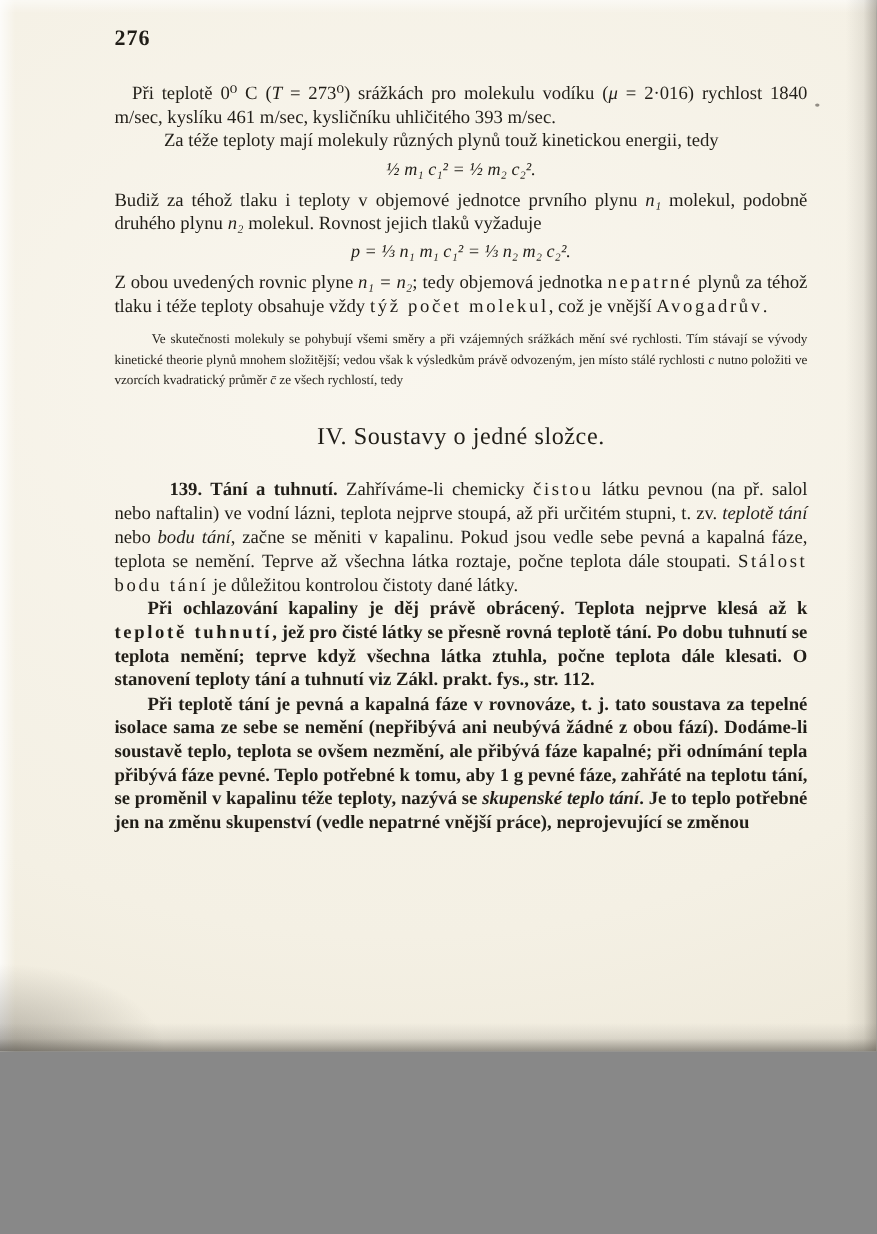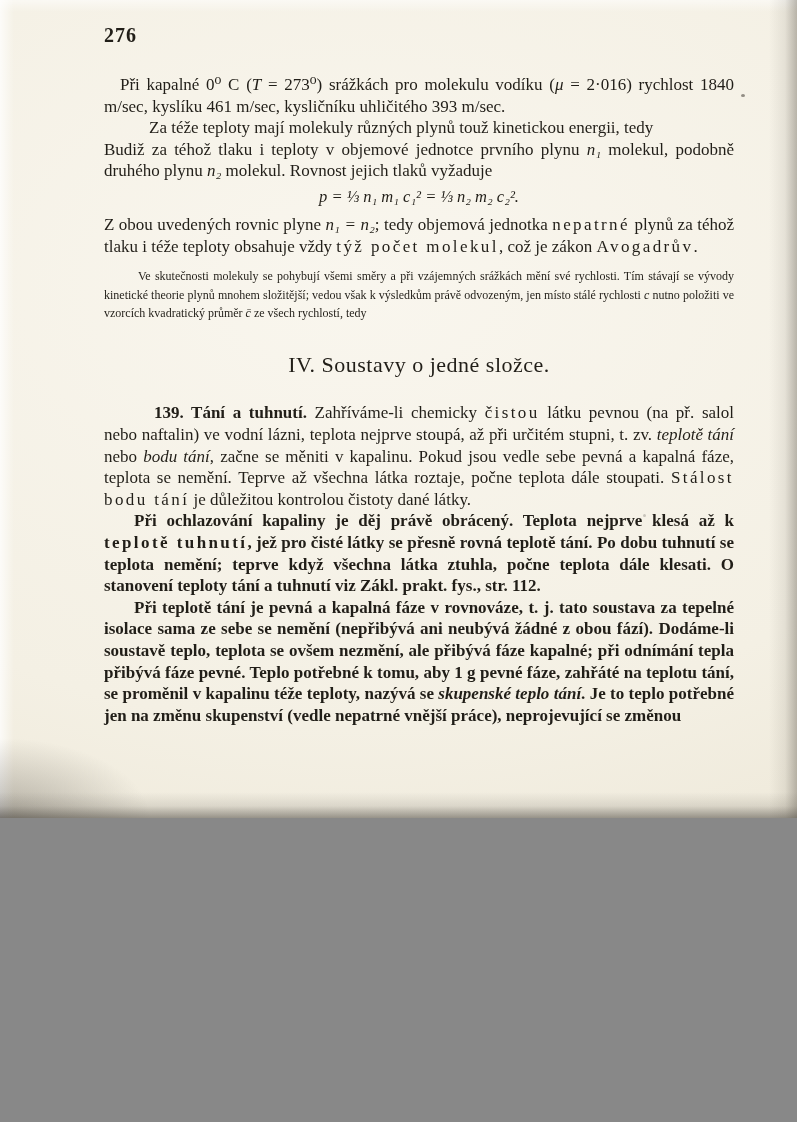--- a/index.html
+++ b/index.html
@@ -1,18 +1,18 @@
 <!DOCTYPE html>
 <html lang="cs"><head>
 <meta charset="utf-8">
 <style>
   html,body{margin:0;padding:0;background:#888;}
   .scan{
     position:relative;
-    width:797px;height:818px;
+    width:797px;height:956px;
     margin:0 auto;
     overflow:hidden;
     font-family:"Liberation Serif","DejaVu Serif",serif;
     color:#211e18;
     background:
       linear-gradient(to left,   rgba(84,78,68,0.38) 0px, rgba(84,78,68,0.10) 12px, rgba(0,0,0,0) 28px),
       linear-gradient(to top,    rgba(52,48,42,0.48) 0px, rgba(52,48,42,0.12) 12px, rgba(0,0,0,0) 26px),
       radial-gradient(150px 80px at 0% 100%, rgba(60,55,48,0.35), rgba(0,0,0,0) 100%),
       linear-gradient(to right,  rgba(255,255,255,0.75) 0px, rgba(255,255,255,0) 14px),
       linear-gradient(to bottom, rgba(255,255,255,0.55) 0px, rgba(255,255,255,0) 12px),
@@ -74,28 +74,29 @@
 
 <div class="scan">
 
   <div class="pageno">276</div>
 
   <div class="speck s1"></div>
   <div class="speck s2"></div>
 
   <div class="text-block">
 
-    <p class="tx ind16"><span>Při kapalné 0⁰ C (</span><span class="it">T</span><span> = 273⁰) srážkách pro molekulu vodíku (</span><span class="it">μ</span><span> = 2·016) rychlost 1840 m/sec, kyslíku 461 m/sec, kysličníku uhličitého 393 m/sec.</span></p>
+    <p class="tx ind16"><span>Při teplotě 0⁰ C (</span><span class="it">T</span><span> = 273⁰) srážkách pro molekulu vodíku (</span><span class="it">μ</span><span> = 2·016) rychlost 1840 m/sec, kyslíku 461 m/sec, kysličníku uhličitého 393 m/sec.</span></p>
 
     <p class="tx ind45">Za téže teploty mají molekuly různých plynů touž kinetickou energii, tedy</p>
+    <div class="formula">½ m₁ c₁² = ½ m₂ c₂².</div>
 
     <p class="tx"><span>Budiž za téhož tlaku i teploty v objemové jednotce prvního plynu </span><span class="it">n₁</span><span> molekul, podobně druhého plynu </span><span class="it">n₂</span><span> molekul. Rovnost jejich tlaků vyžaduje</span></p>
     <div class="formula">p = ⅓ n₁ m₁ c₁² = ⅓ n₂ m₂ c₂².</div>
 
-    <p class="tx"><span>Z obou uvedených rovnic plyne </span><span class="it">n₁ = n₂</span><span>; tedy objemová jednotka </span><span class="sp">nepatrné</span><span> plynů za téhož tlaku i téže teploty obsahuje vždy </span><span class="sp">týž počet molekul</span><span>, což je zákon </span><span class="sp">Avogadrův</span><span>.</span></p>
+    <p class="tx"><span>Z obou uvedených rovnic plyne </span><span class="it">n₁ = n₂</span><span>; tedy objemová jednotka </span><span class="sp">nepatrné</span><span> plynů za téhož tlaku i téže teploty obsahuje vždy </span><span class="sp">týž počet molekul</span><span>, což je vnější </span><span class="sp">Avogadrův</span><span>.</span></p>
 
     <div class="smallprint">
       <p class="tx ind34"><span>Ve skutečnosti molekuly se pohybují všemi směry a při vzájemných srážkách mění své rychlosti. Tím stávají se vývody kinetické theorie plynů mnohem složitější; vedou však k výsledkům právě odvozeným, jen místo stálé rychlosti </span><span class="it">c</span><span> nutno položiti ve vzorcích kvadratický průměr </span><span class="it">c̄</span><span> ze všech rychlostí, tedy</span></p>
     </div>
 
     <div class="heading">IV. Soustavy o jedné složce.</div>
 
     <p class="tx ind50"><span class="b">139. Tání a tuhnutí.</span><span> Zahříváme-li chemicky </span><span class="sp">čistou</span><span> látku pevnou (na př. salol nebo naftalin) ve vodní lázni, teplota nejprve stoupá, až při určitém stupni, t. zv. </span><span class="it">teplotě tání</span><span> nebo </span><span class="it">bodu tání</span><span>, začne se měniti v kapalinu. Pokud jsou vedle sebe pevná a kapalná fáze, teplota se nemění. Teprve až všechna látka roztaje, počne teplota dále stoupati. </span><span class="sp">Stálost bodu tání</span><span> je důležitou kontrolou čistoty dané látky.</span></p>
 
     <p class="tx ind30"><span>Při ochlazování kapaliny je děj právě obrácený. Teplota nejprve klesá až k </span><span class="sp">teplotě tuhnutí</span><span>, jež pro čisté látky se přesně rovná teplotě tání. Po dobu tuhnutí se teplota nemění; teprve když všechna látka ztuhla, počne teplota dále klesati. O stanovení teploty tání a tuhnutí viz Zákl. prakt. fys., str. 112.</span></p>

